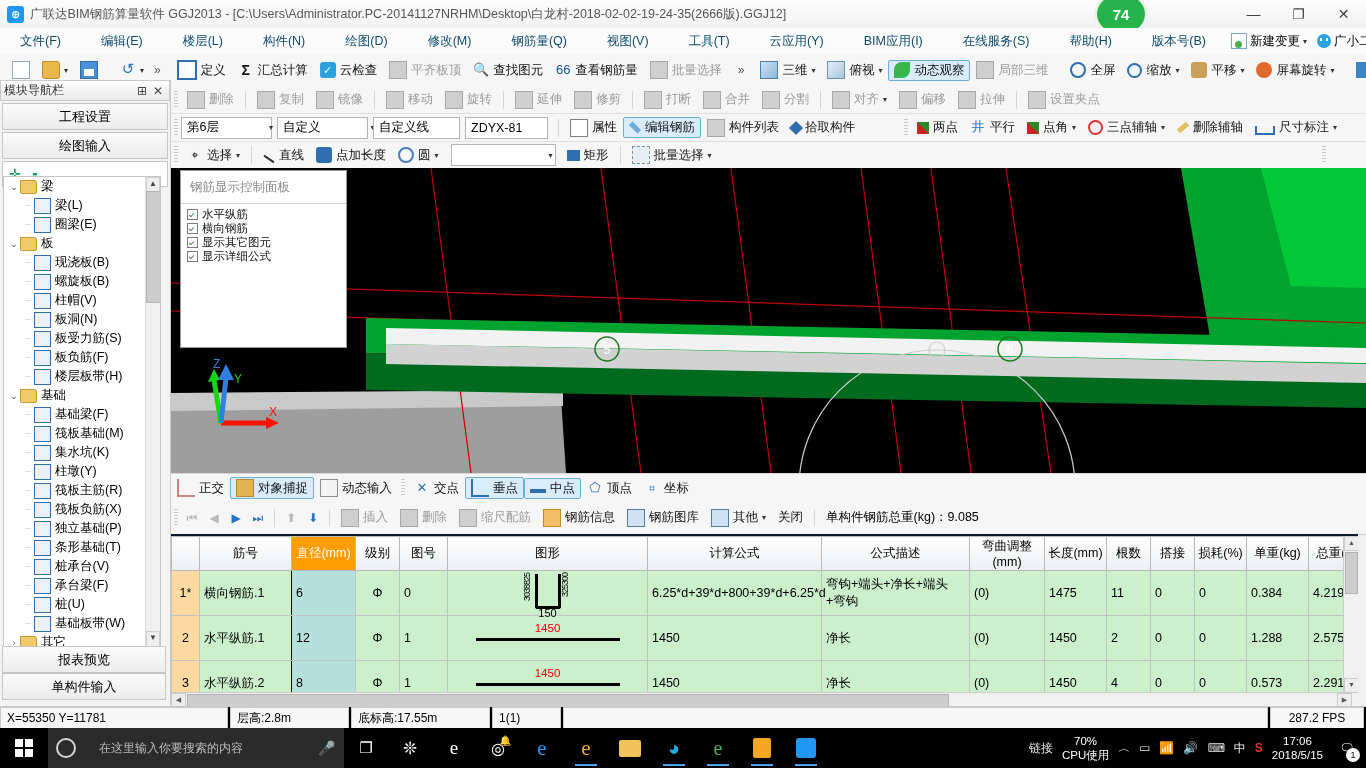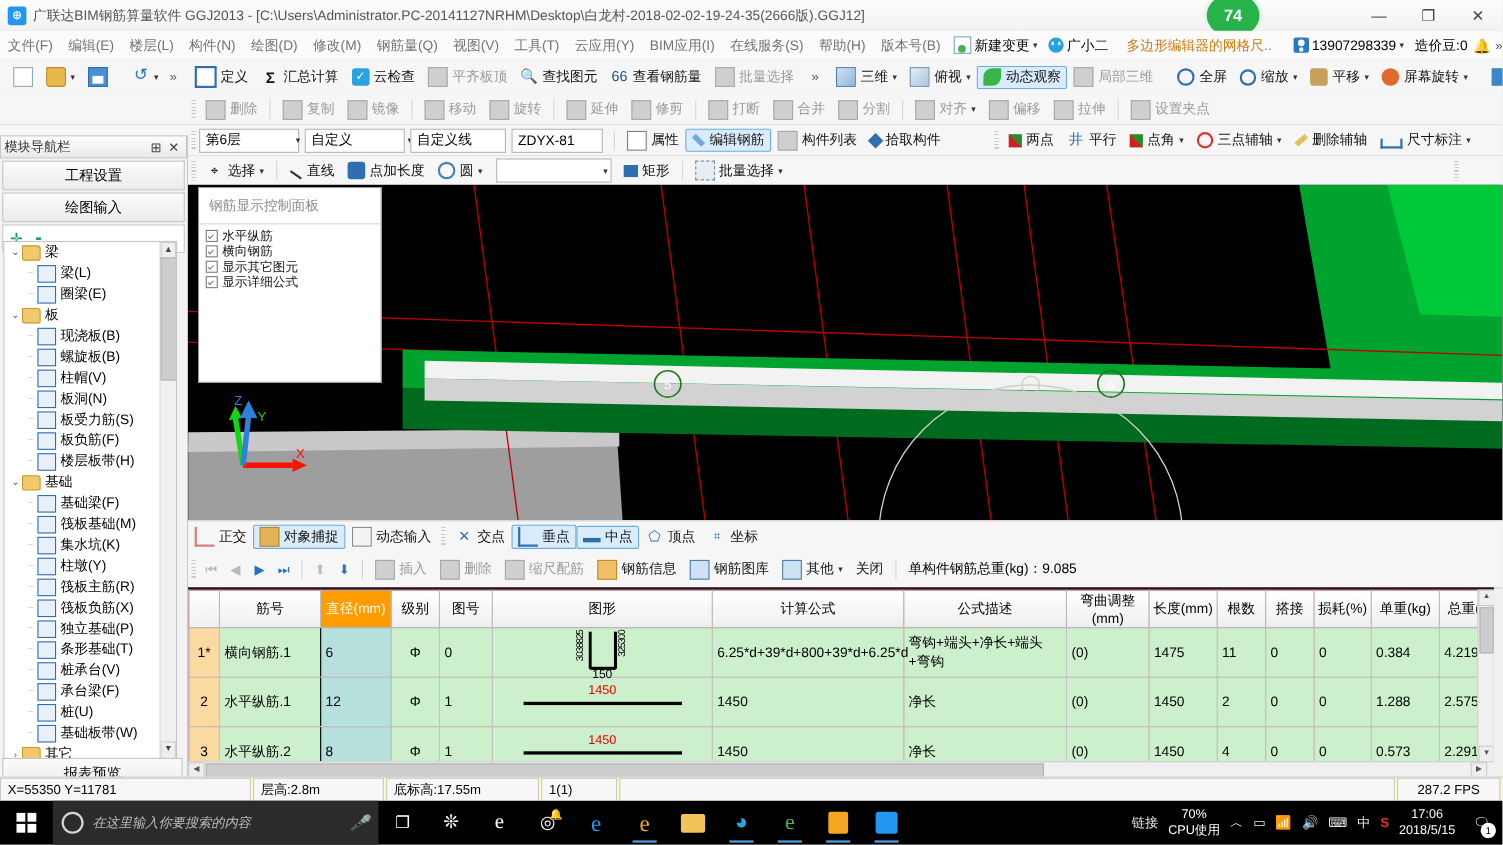--- a/index.html
+++ b/index.html
@@ -32,21 +32,21 @@
     background:#27b34a;border:3px solid #eaf5ea;color:#fff;font-size:15px;font-weight:bold;
     display:flex;align-items:center;justify-content:center;
   }
 
   
   .menubar{
     position:absolute;left:0;top:28px;width:1366px;height:26px;
     background:#fbfbfb;border-bottom:1px solid #e2e2e2;
     display:flex;align-items:center;white-space:nowrap;
   }
-  .menu-item{padding:3px 7px;font-size:12.5px;color:#737373;}
+  .menu-item{padding:3px 20px;font-size:12.5px;color:#0c4a6e;}
   .mb-btn{display:flex;align-items:center;gap:3px;padding:2px 5px;font-size:12.5px;}
   .sq-ico{width:14px;height:14px;display:inline-block;position:relative;}
   .ico-newdoc{background:#fff;border:1px solid #7aa7c7;}
   .ico-newdoc:after{content:"";position:absolute;left:3px;bottom:0px;width:7px;height:7px;
     background:#4caf50;border-radius:50%;}
   .ico-smiley{width:14px;height:14px;border-radius:50%;background:#29a3e0;position:relative;}
   .ico-smiley:before{content:"";position:absolute;left:3px;top:4px;width:2px;height:3px;background:#fff;}
   .ico-smiley:after{content:"";position:absolute;right:3px;top:4px;width:2px;height:3px;background:#fff;}
   .link-text{color:#c77b10;font-size:12.5px;}
   .user-ico{width:14px;height:14px;background:#2a7bbd;border-radius:2px;position:relative;}
@@ -96,21 +96,21 @@
 
   .combo{
     display:flex;align-items:center;justify-content:space-between;
     height:20px;border:1px solid #b5b5b5;background:#fff;font-size:12.5px;
     padding:0 2px 0 5px;margin-right:5px;gap:44px;
   }
   .combo .caret{margin-left:6px;}
 
   
   .leftpanel{position:absolute;left:0;top:80px;width:170px;height:625px;background:#f3f3f3;
-    border-right:1px solid #c9c9c9;margin-top:43px;}
+    border-right:1px solid #c9c9c9;}
   .lp-header{height:19px;background:linear-gradient(#fdfdfd,#eaeaea);border:1px solid #c9c9c9;
     display:flex;align-items:center;padding:0 3px;font-size:12px;color:#333;}
   .lp-header .t{flex:1;}
   .lp-header .b{font-size:12px;color:#444;padding:0 3px;}
   .lp-bigbtn{height:25px;margin:2px 2px 0 2px;background:linear-gradient(#fbfbfb,#ececec);
     border:1px solid #c6c6c6;display:flex;align-items:center;justify-content:center;font-size:13px;}
   .lp-tools{height:24px;margin:2px;background:#fff;border:1px solid #c6c6c6;
     display:flex;align-items:center;gap:8px;padding-left:6px;}
   .plus-ico{color:#139a6e;font-size:14px;font-weight:bold;line-height:14px;}
   .minus-ico{color:#139a6e;font-size:14px;font-weight:bold;line-height:14px;}
@@ -176,32 +176,32 @@
   .fig-vert-txt{position:absolute;font-size:9px;writing-mode:vertical-rl;transform:rotate(180deg);letter-spacing:-1px;}
   .fig-bottom{position:absolute;left:50%;top:36px;transform:translateX(-50%);font-size:11px;}
   .tbl-vscroll{position:absolute;right:0;top:0;width:14px;height:171px;background:#f0f0f0;border-left:1px solid #ccc;}
   .tbl-hscroll{position:absolute;left:0;bottom:0;width:1195px;height:14px;background:#f0f0f0;border-top:1px solid #ccc;}
   .hthumb{position:absolute;left:16px;top:1px;width:760px;height:11px;background:#cdcdcd;border:1px solid #b2b2b2;}
   .vthumb{position:absolute;left:1px;top:16px;width:11px;height:40px;background:#cdcdcd;border:1px solid #b2b2b2;}
   .sbtn{position:absolute;width:13px;height:13px;background:#eee;border:1px solid #cbcbcb;
     font-size:7px;text-align:center;line-height:11px;color:#555;}
 
   
-  .statusbar{position:absolute;left:0;top:706px;width:1366px;height:22px;background:#fef9c3;
+  .statusbar{position:absolute;left:0;top:706px;width:1366px;height:22px;background:#000000;
     border-top:1px solid #c9c9c9;display:flex;align-items:center;font-size:12px;}
   .sb-cell{height:20px;border:1px solid #c9c9c9;background:#f7f7f7;display:flex;align-items:center;
     padding:0 6px;margin-right:2px;white-space:nowrap;}
   .sb-flex{flex:1;}
 
   
   .taskbar{position:absolute;left:0;top:728px;width:1366px;height:40px;background:#000;display:flex;align-items:center;}
   .start{width:48px;height:40px;display:flex;align-items:center;justify-content:center;}
   .winlogo{width:18px;height:18px;display:grid;grid-template-columns:8px 8px;grid-template-rows:8px 8px;gap:2px;}
   .winlogo i{background:#fff;display:block;}
-  .searchbox{width:280px;height:40px;background:#2b2b2b;display:flex;align-items:center;padding:0 8px;gap:8px;font-style:italic;}
+  .searchbox{width:280px;height:40px;background:#2b2b2b;display:flex;align-items:center;padding:0 8px;gap:23px;}
   .srch-circle{width:16px;height:16px;border:2px solid #d6d6d6;border-radius:50%;flex:none;}
   .srch-txt{color:#bcbcbc;font-size:12px;flex:1;}
   .mic{color:#d0d0d0;font-size:14px;}
   .tb-ico{width:44px;height:40px;display:flex;align-items:center;justify-content:center;position:relative;}
   .tb-ico .under{position:absolute;bottom:2px;left:11px;width:22px;height:2px;background:#4aa3e8;}
   .tray{margin-left:auto;display:flex;align-items:center;gap:9px;padding-right:4px;color:#e9e9e9;font-size:12px;}
   .clock{text-align:center;line-height:14px;font-size:11.5px;color:#fff;}
   .notif{width:30px;height:40px;display:flex;align-items:center;justify-content:center;position:relative;color:#fff;}
   .notif .badge{position:absolute;right:2px;bottom:6px;width:14px;height:14px;border-radius:50%;
     background:#fff;color:#000;font-size:9px;display:flex;align-items:center;justify-content:center;}

